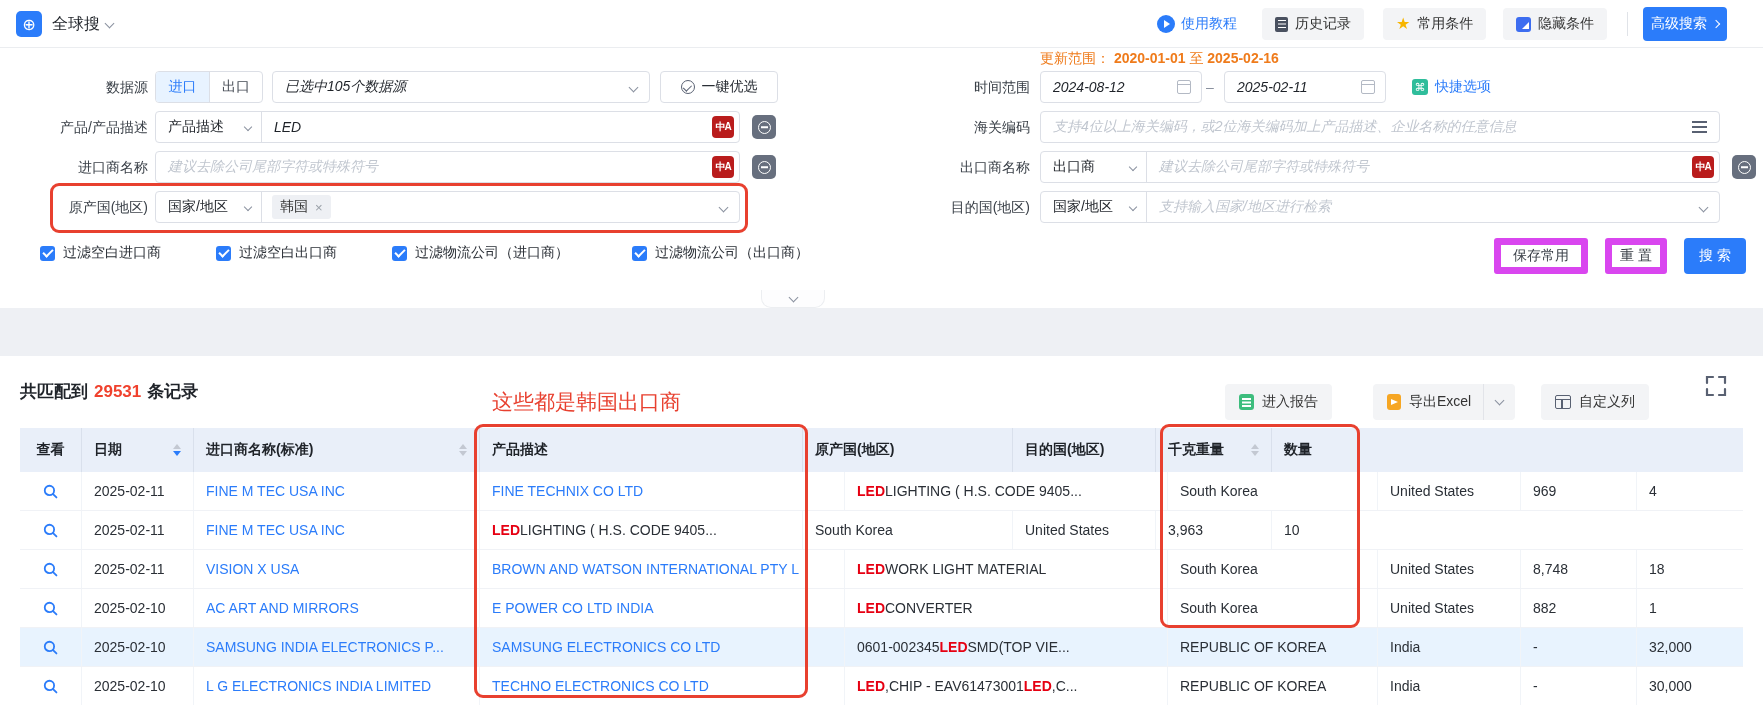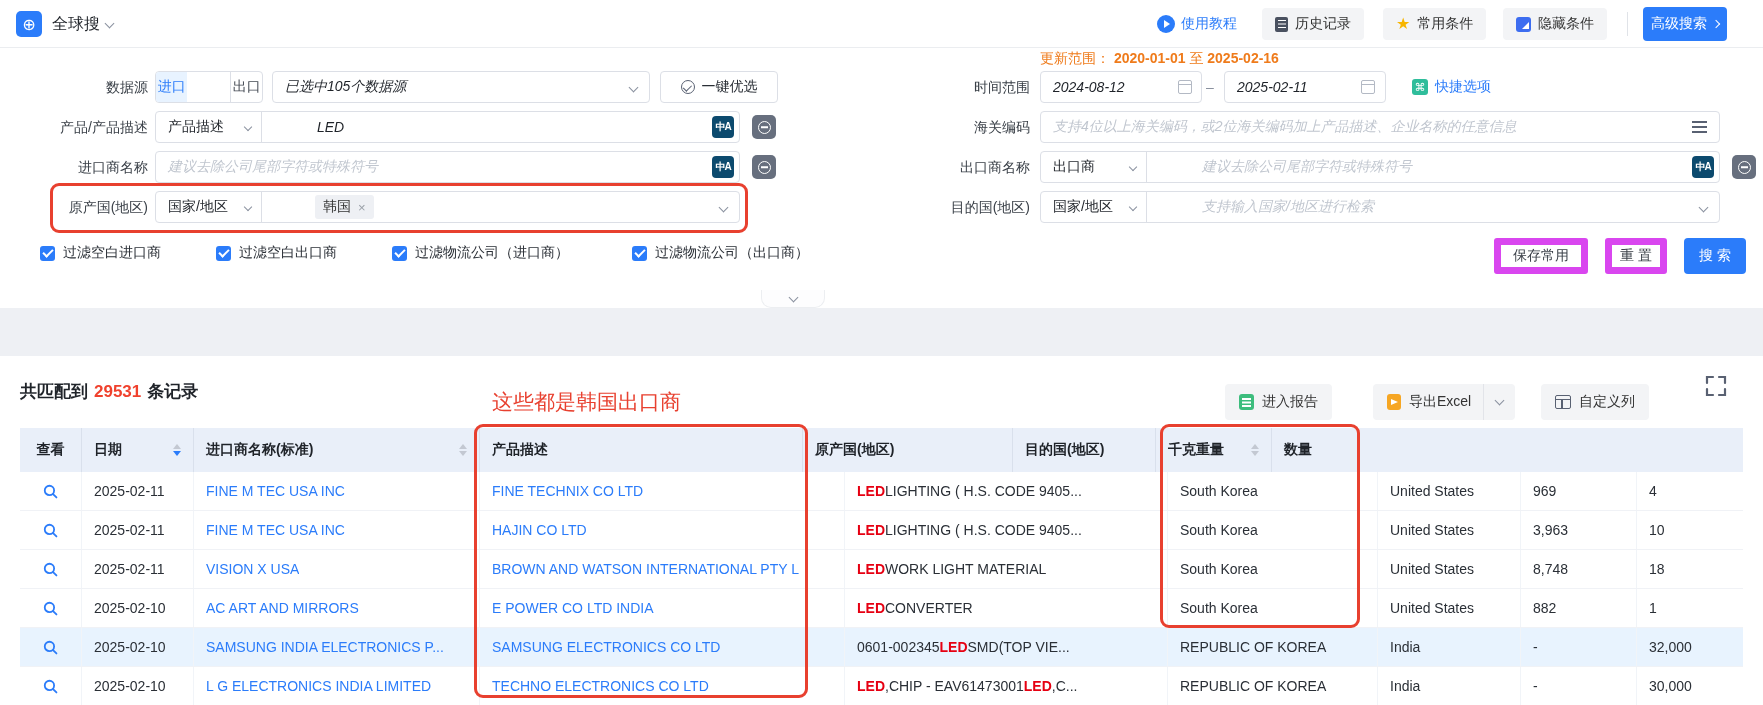--- a/index.html
+++ b/index.html
@@ -25,32 +25,32 @@
   .star{color:#f7b500;font-size:16px;line-height:1;}
   .hideicon{width:15px;height:15px;background:#3d6df0;border-radius:3px;position:relative;}
   .hideicon::after{content:"";position:absolute;right:2.5px;bottom:2.5px;width:0;height:0;border-right:7px solid #fff;border-top:7px solid transparent;}
   .v-divider{position:absolute;top:12px;width:1px;height:24px;background:#e0e3e8;}
   .primary-btn{background:#2b7cfa;color:#fff;border-radius:4px;display:flex;align-items:center;justify-content:center;gap:6px;cursor:pointer;}
   .chev-r{display:inline-block;width:6px;height:6px;border-right:1.8px solid #fff;border-bottom:1.8px solid #fff;transform:rotate(-45deg);}
 
   
   .form-label{position:absolute;width:148px;text-align:right;color:#3a4048;line-height:32px;}
   .form-label.r{width:130px;left:900px;}
-  .ctl{position:absolute;height:32px;border:1px solid #dcdfe6;border-radius:4px;background:#fff;display:flex;align-items:center;gap:43px;}
+  .ctl{position:absolute;height:32px;border:1px solid #dcdfe6;border-radius:4px;background:#fff;display:flex;align-items:center;}
   .toggle{overflow:hidden;padding:0;}
   .toggle .opt{width:53px;height:32px;display:flex;align-items:center;justify-content:center;cursor:pointer;color:#454b54;}
   .toggle .opt.sel{background:#e8f3ff;color:#2b7cfa;}
   .toggle .opt + .opt{border-left:1px solid #dcdfe6;}
   .sel-text{padding:0 10px 0 12px;color:#1f2329;white-space:nowrap;font-style:italic;}
   .ph{color:#c0c6cf;white-space:nowrap;overflow:hidden;}
   .ctl .right-chev{margin-left:auto;margin-right:12px;}
   .seg{width:106px;height:100%;display:flex;align-items:center;border-right:1px solid #dcdfe6;cursor:pointer;flex:none;}
   .seg span:first-child{padding-left:12px;color:#1f2329;}
   .seg .chev{margin-left:auto;margin-right:10px;width:6px;height:6px;}
-  .ticon{width:22px;height:22px;background:#0c4a6e;border-radius:4px;color:#fff;font-size:10px;font-weight:bold;
+  .ticon{width:22px;height:22px;background:#b91c1c;border-radius:4px;color:#fff;font-size:10px;font-weight:bold;
          display:flex;align-items:center;justify-content:center;flex:none;cursor:pointer;letter-spacing:-1px;}
   .xicon{position:absolute;width:24px;height:24px;background:#676f7e;border-radius:5px;display:flex;align-items:center;justify-content:center;cursor:pointer;}
   .xicon .ring{width:13px;height:13px;border:1.5px solid #fff;border-radius:50%;position:relative;}
   .xicon .ring::after{content:"";position:absolute;left:2px;right:2px;top:50%;height:1.5px;background:#fff;transform:translateY(-50%);}
   .cicon{width:14px;height:14px;border:1.5px solid #596172;border-radius:50%;position:relative;flex:none;}
   .cicon::after{content:"";position:absolute;left:3.5px;top:1.5px;width:3.5px;height:7px;border-right:1.6px solid #596172;border-bottom:1.6px solid #596172;transform:rotate(45deg);}
   .cal{width:14px;height:14px;border:1.5px solid #b3b9c4;border-radius:2px;position:relative;flex:none;}
   .cal::before{content:"";position:absolute;top:2.5px;left:0;right:0;height:1.5px;background:#b3b9c4;}
   .licon{width:15px;height:12px;position:relative;flex:none;}
   .licon::before{content:"";position:absolute;left:0;top:0;width:15px;height:1.8px;background:#596172;box-shadow:0 5px 0 #596172,0 10px 0 #596172;}
@@ -381,23 +381,20 @@
         <svg width="17" height="17" viewBox="0 0 16 16">
                 <circle cx="7" cy="7" r="4.4" fill="none" stroke="#2b7cfa" stroke-width="1.7"></circle>
                 <line x1="10.4" y1="10.4" x2="13.6" y2="13.6" stroke="#2b7cfa" stroke-width="1.7" stroke-linecap="round"></line>
               </svg>
       </span>
           </div>
       <div class="td c1">2025-02-11</div>
       <div class="td c2">
             <span class="link">FINE M TEC USA INC</span>
           </div>
-      <div class="td c3">
-            <span class="link">HAJIN CO LTD</span>
-          </div>
       <div class="td c4">
             <span class="led">LED</span>
             <span> LIGHTING ( H.S. CODE 9405...</span>
           </div>
       <div class="td c5">South Korea</div>
       <div class="td c6">United States</div>
       <div class="td c7">3,963</div>
       <div class="td c8">10</div>
     </div>
         <div class="trow">

